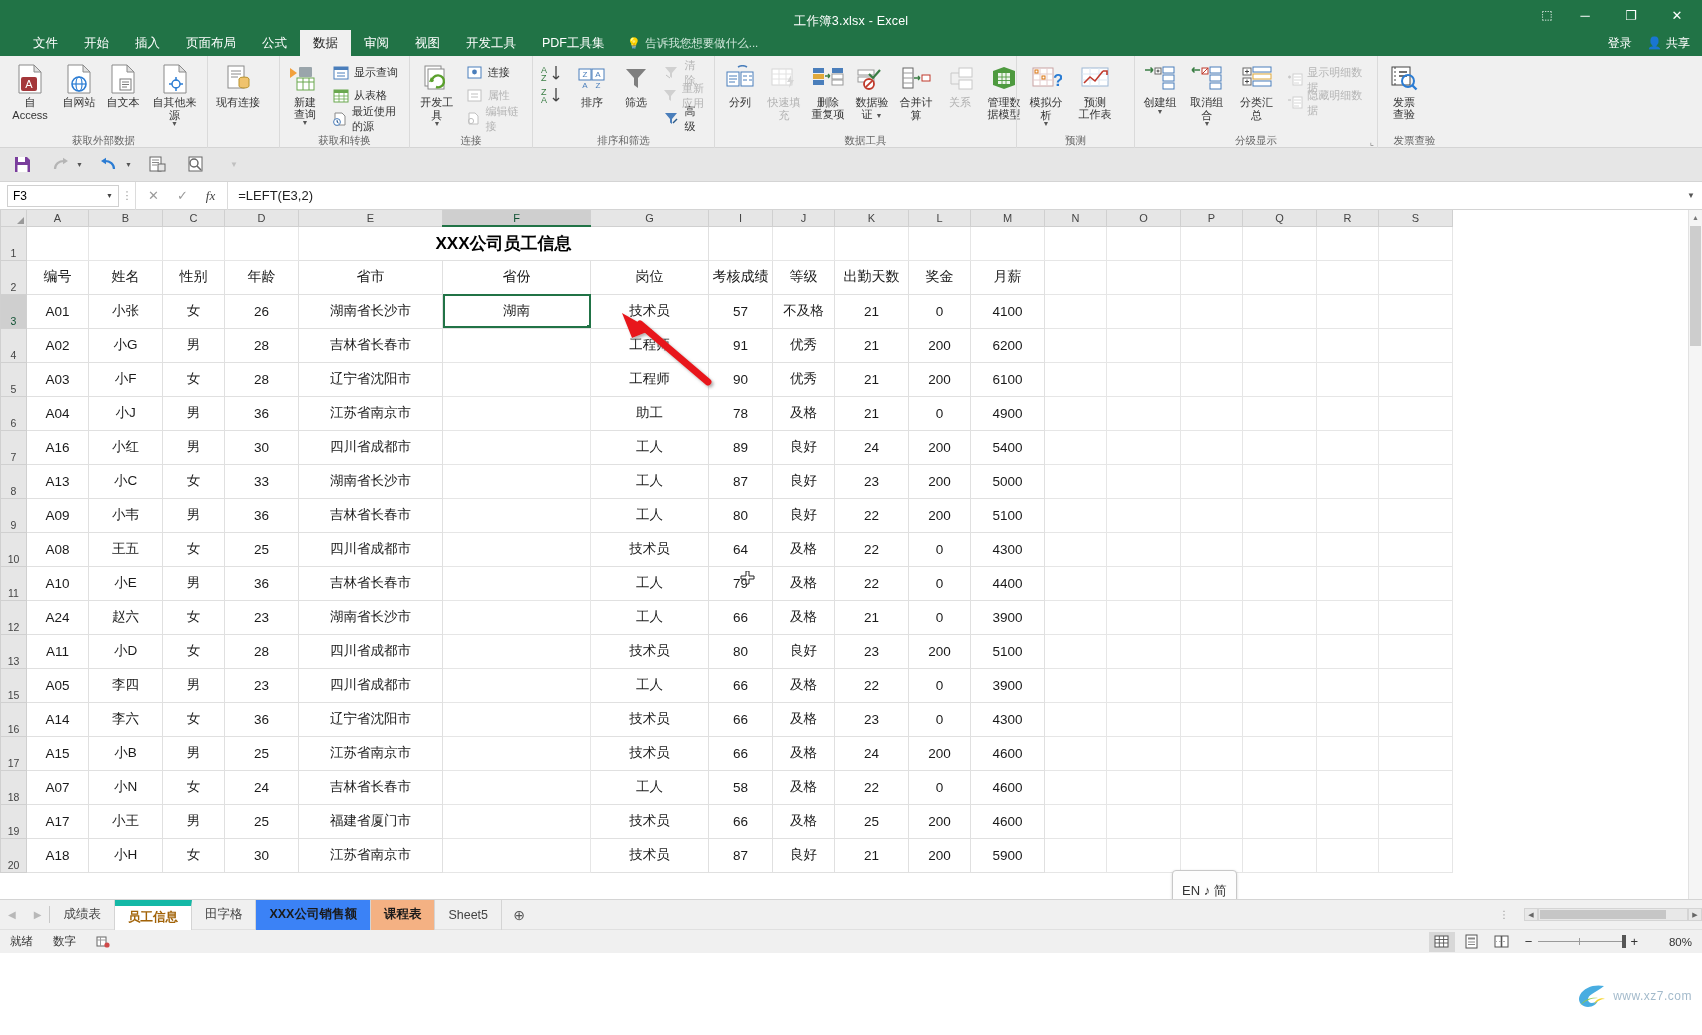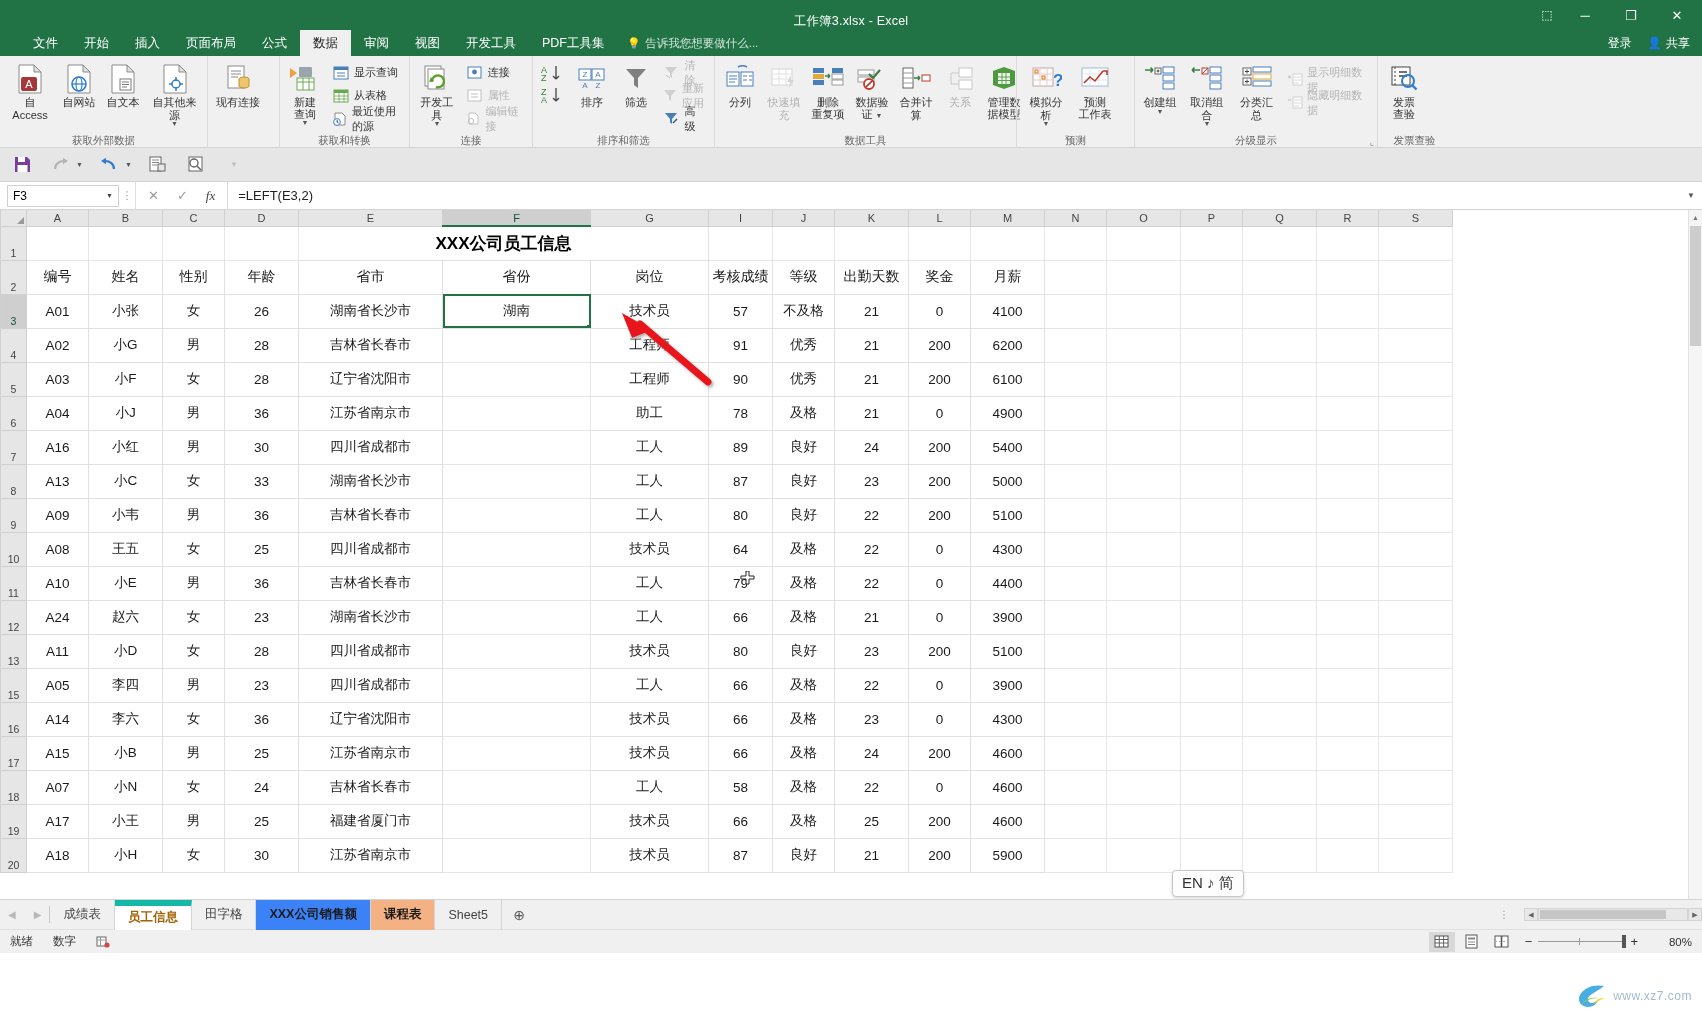--- a/index.html
+++ b/index.html
@@ -63,21 +63,21 @@
   td.cell{border:1px solid #e0e0e0;font-size:13.5px;color:#1a1a1a;text-align:center;height:34px;padding:0 3px;overflow:hidden;white-space:nowrap;}
   td.cell.blank{border:1px solid #e6e6e6;}
   td.title-cell{font-size:17px;font-weight:bold;text-align:center;border:1px solid #e0e0e0;height:34px;}
   td.hdr{font-size:14px;}
   td.active{outline:2px solid #217346;outline-offset:-2px;position:relative;}
   .fillsq{position:absolute;right:-3px;bottom:-3px;width:6px;height:6px;background:#217346;}
   
   .arrow-svg{position:absolute;pointer-events:none;}
   .cursor-xh{position:absolute;width:15px;height:15px;}
   .ime{position:absolute;background:#fdfdfd;border:1px solid #c8c8c8;border-radius:4px;
-       padding:3px 9px;font-size:15px;color:#333;box-shadow:0 1px 3px rgba(0,0,0,.18);}
+       padding:11px 9px;font-size:13px;color:#333;box-shadow:0 1px 3px rgba(0,0,0,.18);}
   
   .sheetbar{height:30px;background:#f0f0f0;border-top:1px solid #d4d4d4;display:flex;align-items:center;}
   .navbtns{display:flex;align-items:center;padding:0 8px;gap:18px;color:#b8b8b8;font-size:10px;}
   .navdiv{width:1px;height:17px;background:#c8c8c8;}
   .stab{height:30px;padding:0 13px;display:flex;align-items:center;font-size:12.5px;color:#444;
         border-right:1px solid #d4d4d4;}
   .stab.active{background:#fff;color:#a16207;font-weight:bold;border-top:6px solid #14b8a6;border-right:1px solid #d4d4d4;}
   .addsheet{width:34px;height:30px;display:flex;align-items:center;justify-content:center;color:#555;font-size:14px;}
   .hscroll-area{margin-left:auto;display:flex;align-items:center;height:30px;}
   .hsb{width:150px;height:13px;background:#e8e8e8;border:1px solid #d4d4d4;position:relative;}

